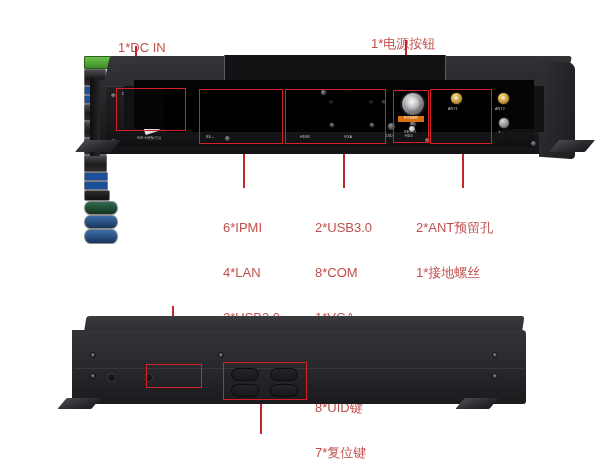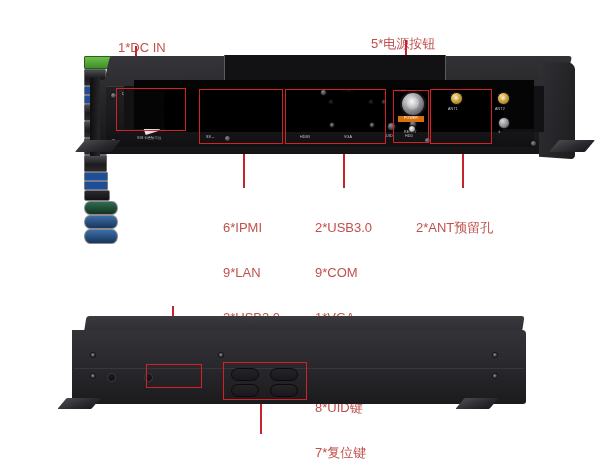--- a/index.html
+++ b/index.html
@@ -206,41 +206,42 @@
 <body>
 
 <div id="stage">
 
   <div class="callout" style="left:118px;top:10px;">
     <span>1*DC IN</span>
     <span>1*SIM卡槽预留位</span>
   </div>
 
   <div class="callout" style="left:371px;top:6px;">
-    <span>5*电源按钮</span>
+    <span>1*电源按钮</span>
     <span>1*硬盘指示灯</span>
   </div>
 
   <div class="callout" style="left:223px;top:190px;">
     <span>6*IPMI</span>
-    <span>9*LAN</span>
+    <span>4*LAN</span>
     <span>2*USB3.0</span>
   </div>
 
   <div class="callout" style="left:315px;top:190px;">
     <span>2*USB3.0</span>
-    <span>9*COM</span>
+    <span>8*COM</span>
     <span>1*VGA</span>
     <span>1*HDMI</span>
     <span>8*UID键</span>
     <span>7*复位键</span>
   </div>
 
   <div class="callout" style="left:416px;top:190px;">
     <span>2*ANT预留孔</span>
+    <span>1*接地螺丝</span>
   </div>
 
   <div class="callout" style="left:127px;top:288px;">
     <span>2*ANT预留孔</span>
   </div>
 
   <div class="callout" style="left:215px;top:438px;">
     
   </div>
 

